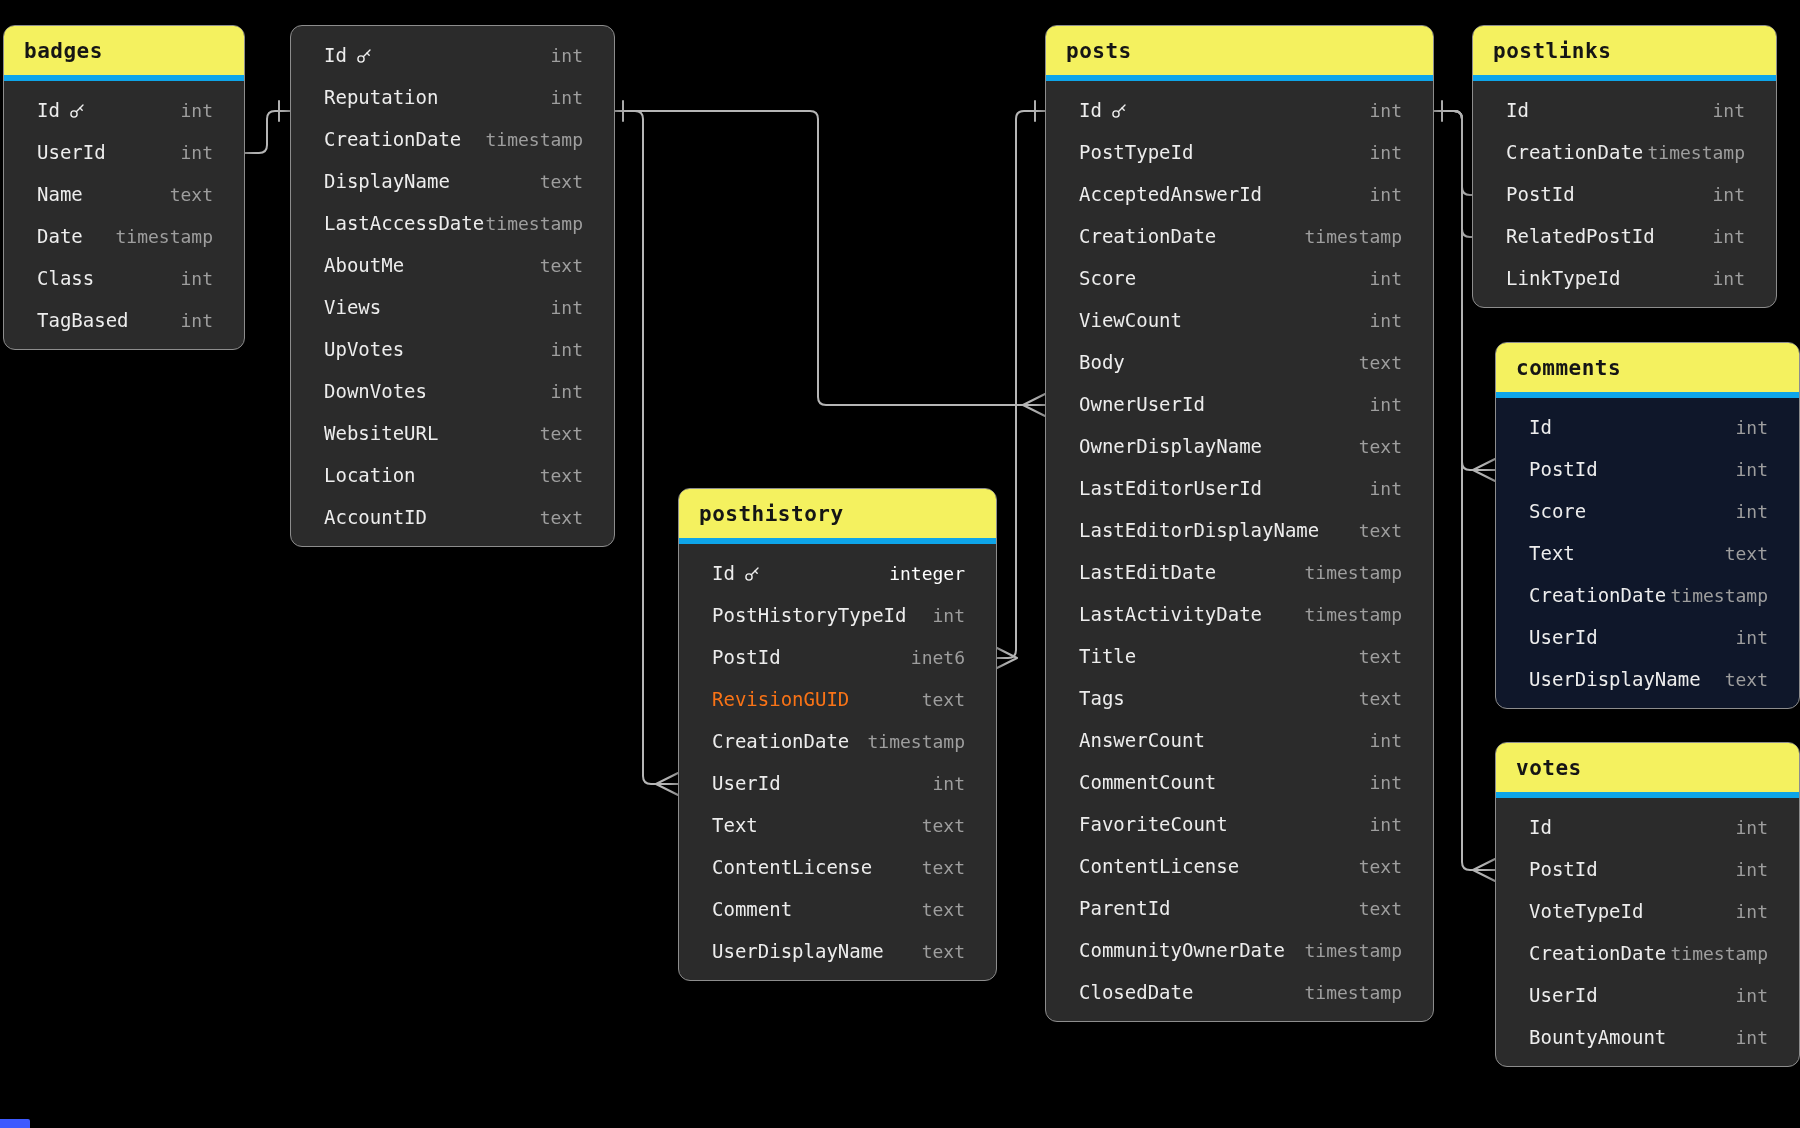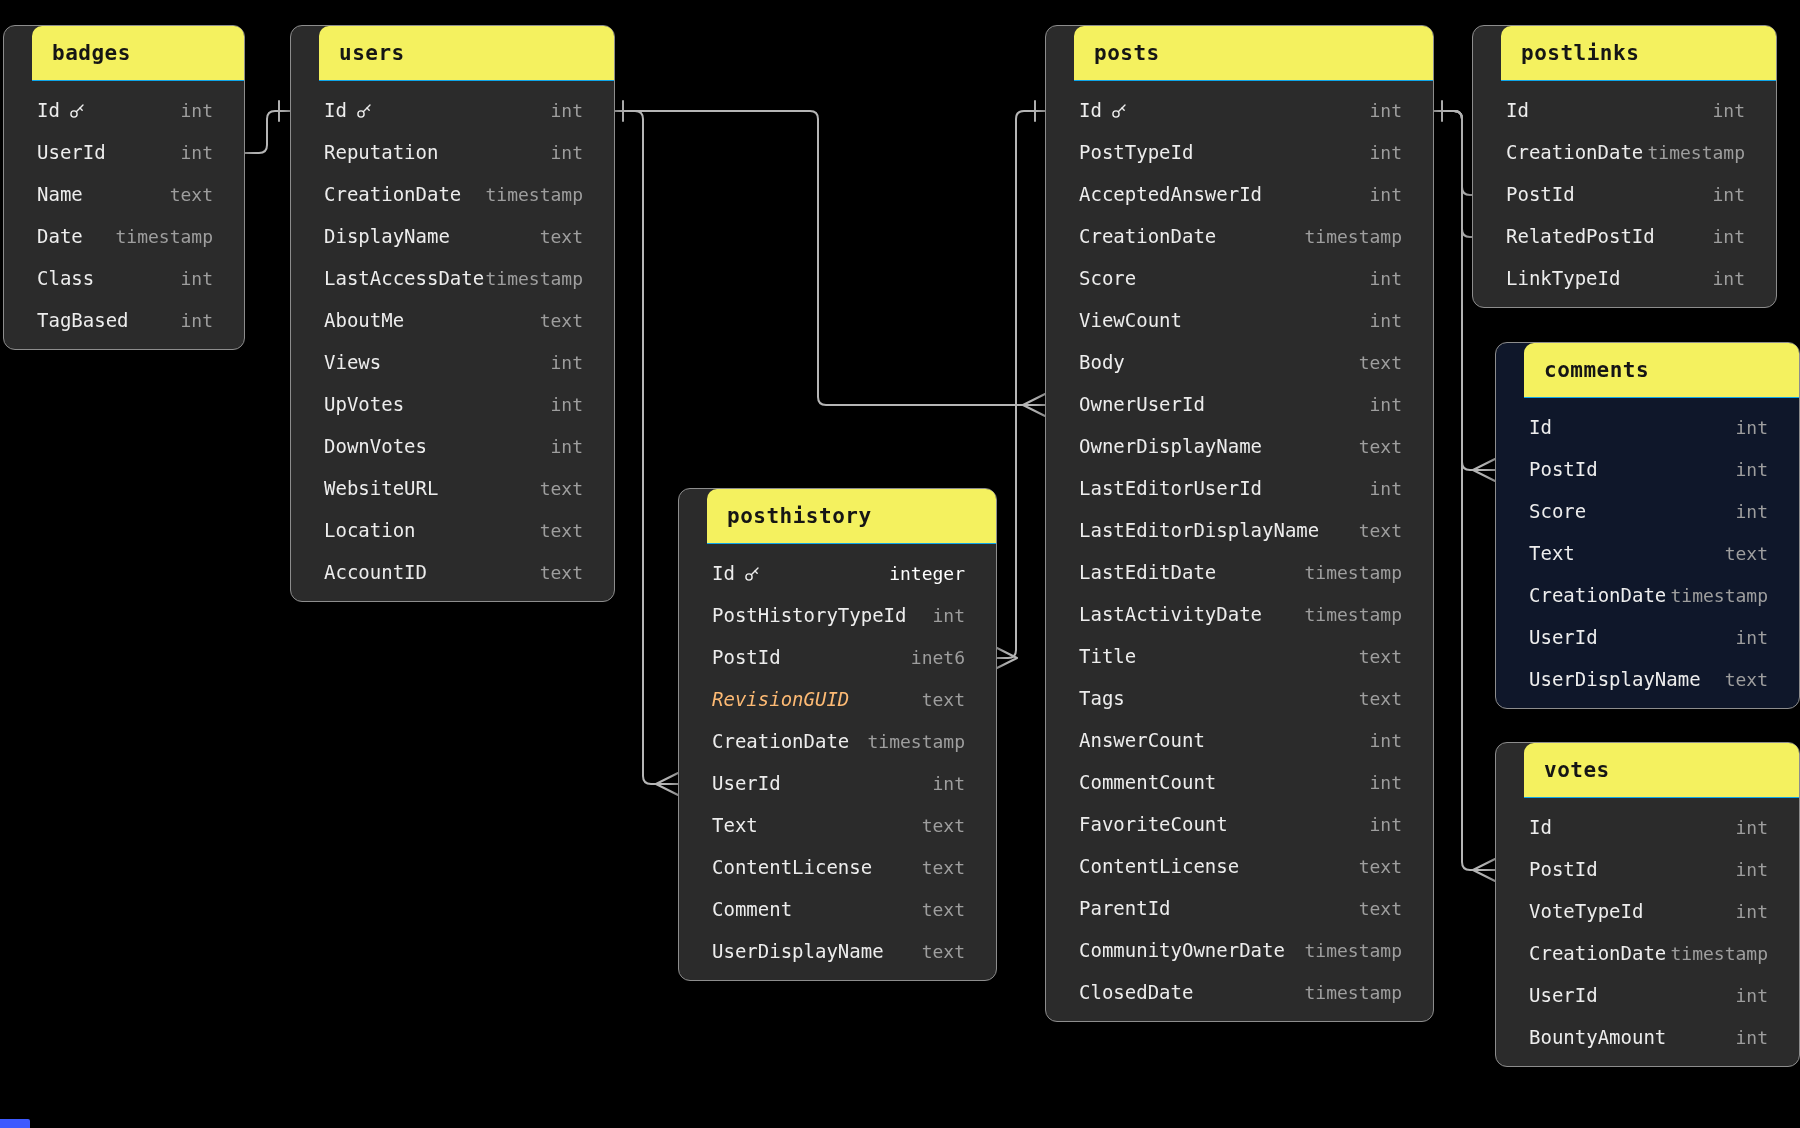--- a/index.html
+++ b/index.html
@@ -8,21 +8,21 @@
     background:#000;font-family:"DejaVu Sans Mono","Liberation Mono",monospace;
   }
   #edges{position:absolute;left:0;top:0;z-index:1;}
   .table{
     position:absolute;z-index:2;border-radius:12px;
     background:#2b2b2b;border:1.5px solid #8d8d8d;
     box-shadow:0 6px 14px rgba(0,0,0,.55);
   }
   .thead{
     height:55px;border-radius:10px 10px 0 0;display:flex;align-items:center;
-    border-bottom:1px solid #0ea5e9;padding:18px 20px;box-sizing:border-box;margin-left:28px;
+    border-bottom:6px solid #0ea5e9;padding:18px 20px;box-sizing:border-box;
   }
   .tname{font-size:21px;font-weight:700;letter-spacing:.5px;}
   .tbody{padding:8px 13px;}
   .frow{
     height:42px;display:flex;align-items:center;justify-content:space-between;
     padding:0 18px 0 20px;box-sizing:border-box;white-space:nowrap;
   }
   .fname{font-size:19px;display:flex;align-items:center;gap:9px;}
   .ftype{font-size:18px;}
   .keyicon{flex:0 0 auto;}
@@ -96,23 +96,20 @@
           </div>
           <div class="frow">
             <span class="fname" style="color: rgb(237, 237, 237);">
               <span>TagBased</span>
             </span>
             <span class="ftype" style="color: rgb(158, 158, 158);">int</span>
           </div>
         </div>
       </div>
       <div class="table" style="left: 290px; top: 25px; width: 323px; background: rgb(43, 43, 43); border-color: rgb(141, 141, 141);">
-        <div class="thead" style="background: rgb(244, 241, 95);">
-          <span class="tname" style="color: rgb(21, 21, 21);">users</span>
-        </div>
         <div class="tbody">
           <div class="frow">
             <span class="fname" style="color: rgb(237, 237, 237);">
               <span>Id</span>
               <svg class="keyicon" width="17" height="17" viewBox="0 0 17 17" fill="none" stroke="#EDEDED" stroke-width="1.4" stroke-linecap="round">
                 <circle cx="5" cy="12" r="3.1"></circle>
                 <path d="M7.3 9.7 L14 3"></path>
                 <path d="M11 6 L13.2 8.2"></path>
               </svg>
             </span>
@@ -208,21 +205,21 @@
             </span>
             <span class="ftype" style="color: rgb(158, 158, 158);">int</span>
           </div>
           <div class="frow">
             <span class="fname" style="color: rgb(237, 237, 237);">
               <span>PostId</span>
             </span>
             <span class="ftype" style="color: rgb(158, 158, 158);">inet6</span>
           </div>
           <div class="frow">
-            <span class="fname" style="color: #fdba74; font-style: italic;">
+            <span class="fname" style="color: #f97316;">
               <span>RevisionGUID</span>
             </span>
             <span class="ftype" style="color: rgb(158, 158, 158);">text</span>
           </div>
           <div class="frow">
             <span class="fname" style="color: rgb(237, 237, 237);">
               <span>CreationDate</span>
             </span>
             <span class="ftype" style="color: rgb(158, 158, 158);">timestamp</span>
           </div>

